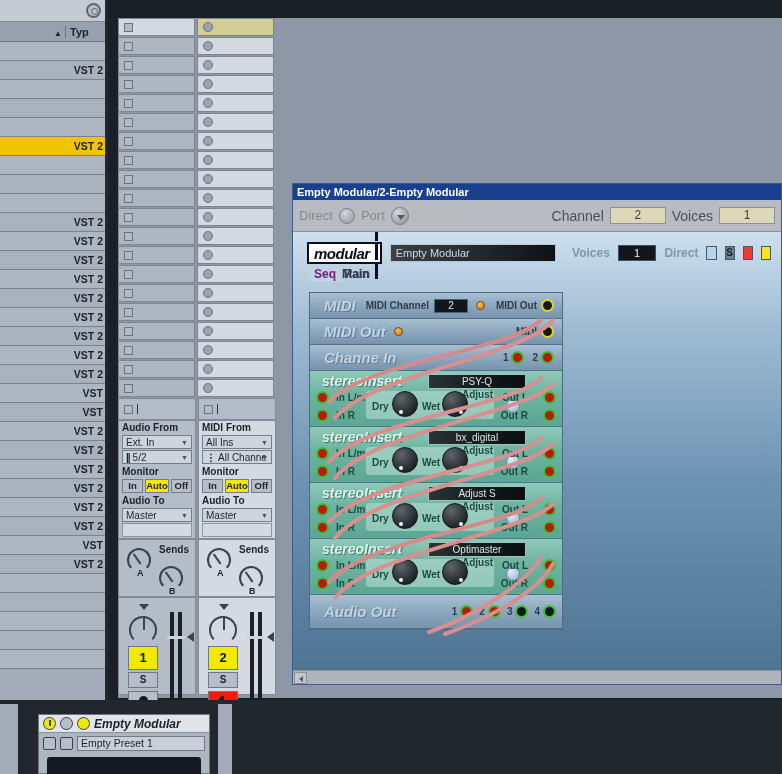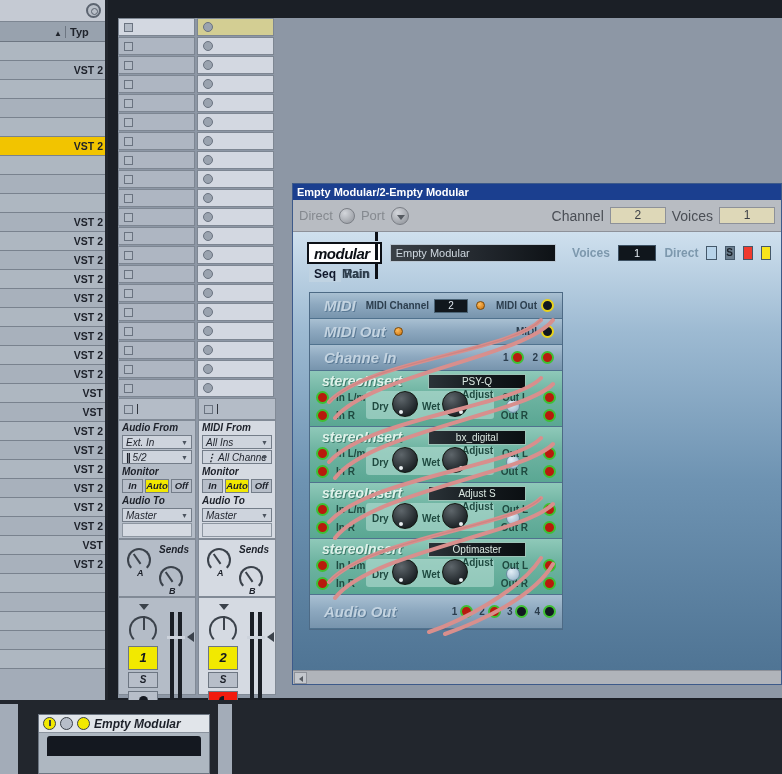--- a/index.html
+++ b/index.html
@@ -78,21 +78,20 @@
   .cir {
     width:10px;height:10px;border-radius:50%;
     border:1.5px solid #6a7380;background:#9aa3af;
   }
 
   
   .mx-row { display:flex; }
   .mx-cell {
     width:78px; margin-right:2px; background:#b4bcc7;
     border:1px solid #818a96;
-    font-style:italic;
   }
   .mx-cell.light { background:#d5dae2; }
   .stopslot {
     height:20px; display:flex; align-items:center; padding-left:5px; gap:4px;
   }
   .stopslot .bar { width:1px; height:10px; background:#30353d; }
   .lbl {
     font-weight:bold; font-size:10px; padding:1px 3px; color:#1d212a;
   }
   .sel-box {
@@ -221,21 +220,21 @@
   }
   .mod-routing-lbl{color:#7d98ad;font-size:12px;font-weight:bold;}
   .sw{width:14px;height:14px;border:1px solid #44586a;}
   .sw.blue{background:#b8d4ea;}
   .sw.s{background:#6b7e8e;color:#1a2129;font-weight:bold;font-size:10px;
         text-align:center;line-height:12px;}
   .sw.red{background:#f03a2e;}
   .sw.yel{background:#f7e41c;}
   .tabs{position:absolute; left:16px; top:34px; height:16px;}
   .tab{position:absolute;top:0;padding:1px 5px;font-weight:bold;font-size:12px;}
-  .tab.seq{left:0; background:#c0d3e2; color:#0f172a;}
+  .tab.seq{left:0; background:#c0d3e2; color:#701a75;}
   .tab.main{left:28px; color:#2c3c4a;}
   .tab.rain{left:30px; color:#46566a;}
 
   
   .rack{
     position:absolute; left:16px; top:60px; width:254px;
     border:1px solid #4d6a85; background:#8aa5bd;
   }
   .mod{
     position:relative; border-bottom:1px solid #50728e;
@@ -974,16 +973,21 @@
 
 <div id="devpanel">
   <div class="dev-left"></div>
   <div class="dev">
     <div class="dev-bar">
       <span class="ic pw"></span>
       <span class="ic dn"></span>
       <span class="ic wr"></span>
       <span class="dev-title">Empty Modular</span>
     </div>
+    <div class="dev-preset-row">
+      <span class="ic sq"></span>
+      <span class="ic sq"></span>
+      <span class="preset-field">Empty Preset 1</span>
+    </div>
     <div class="dev-black"></div>
   </div>
   <div class="dev-right"></div>
 </div>
 
 </body></html>

